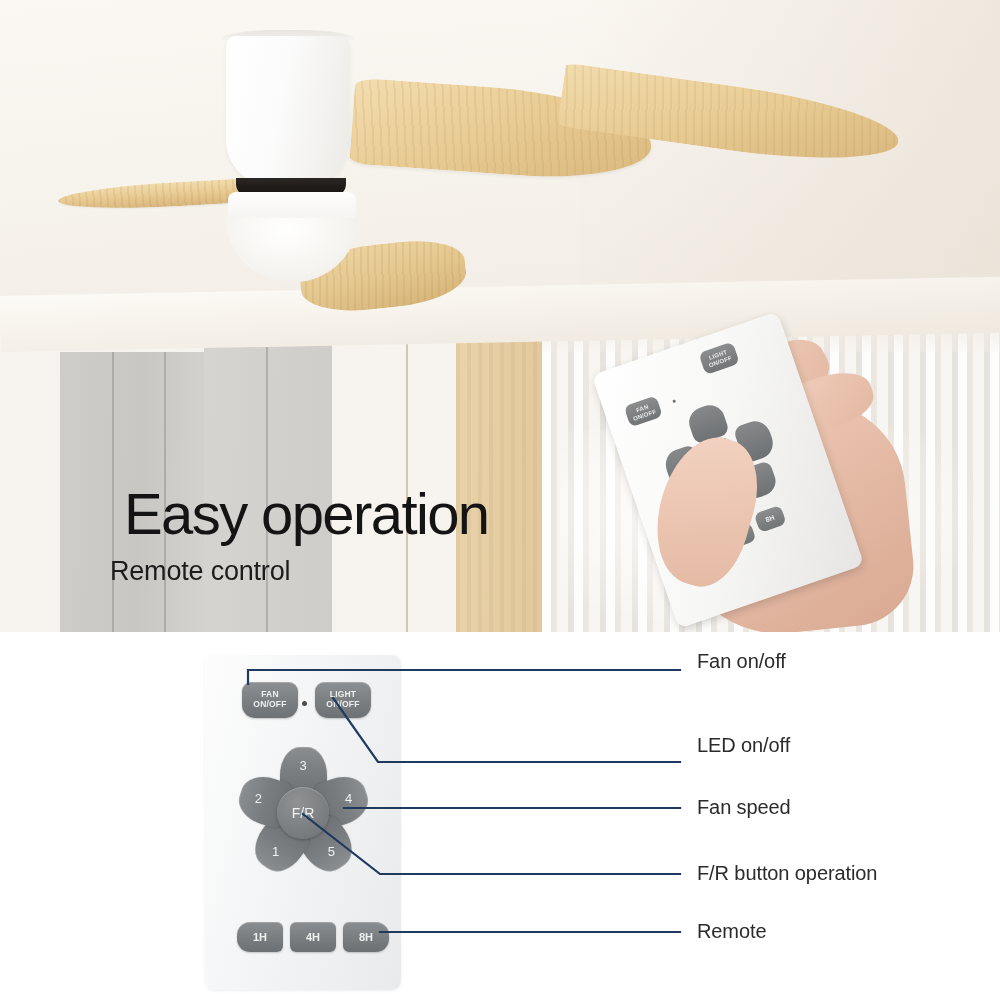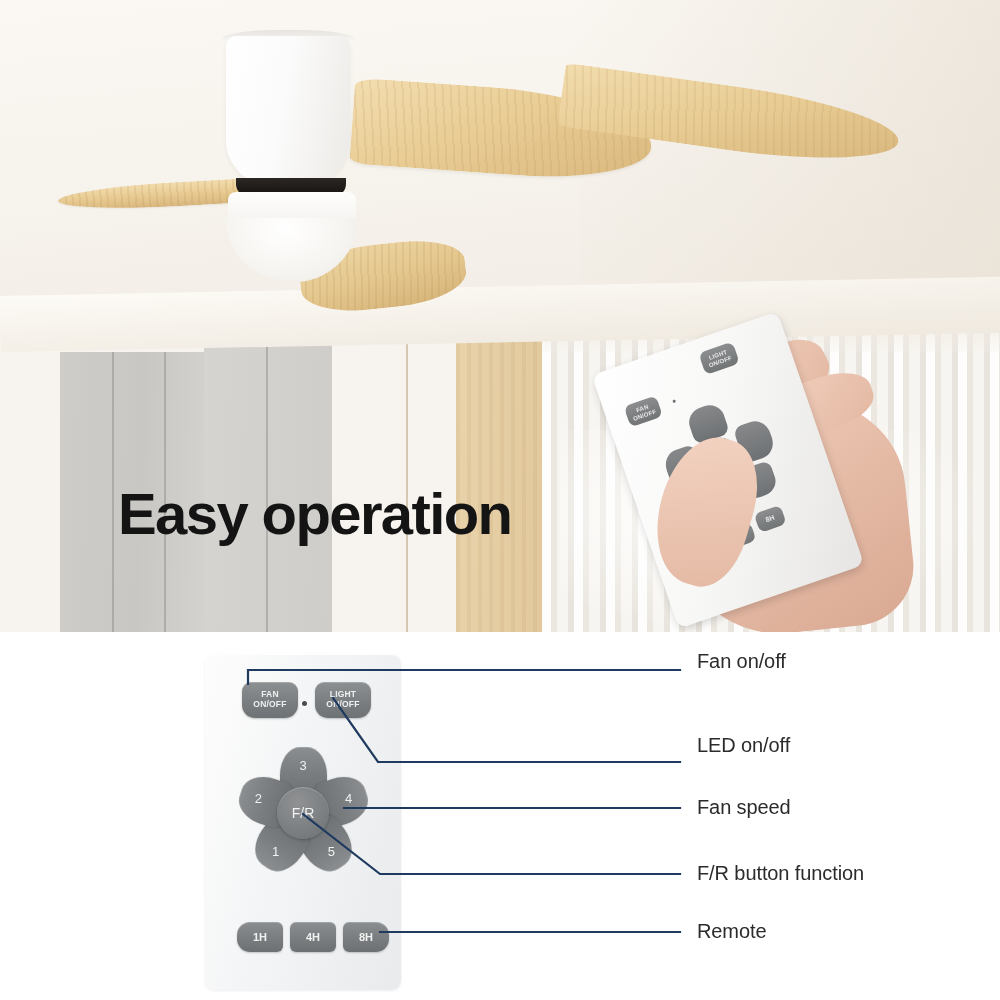--- a/index.html
+++ b/index.html
@@ -179,22 +179,22 @@
   .rp-pad {
     position:absolute; background:linear-gradient(180deg,#86888a 0%,#6e7173 100%);
   }
   .rp-lbl {
     position:absolute; color:#e9eaea; font-size:6px; text-align:center;
     line-height:1.12; letter-spacing:.2px; font-weight:700;
   }
 
   
   .hero-title {
-    position:absolute; left:118px; top:485px;
-    font-size:58px; font-weight:700; color:#141414;
+    position:absolute; left:124px; top:485px;
+    font-size:58px; font-weight:400; color:#141414;
     letter-spacing:-1.6px; line-height:1;
   }
   .hero-sub {
     position:absolute; left:110px; top:556px;
     font-size:27px; font-weight:400; color:#1c1c1c; letter-spacing:-.2px;
   }
 
   
   #diagram { position:absolute; left:0; top:632px; width:1000px; height:368px; background:#fff; }
 
@@ -333,20 +333,21 @@
         <div class="rp-btn" style="left:74px; top:190px; width:28px; height:20px;"></div>
         <div class="rp-lbl" style="left:74px; top:196px; width:28px; font-size:7px;">4H</div>
         <div class="rp-btn" style="left:108px;top:184px; width:28px; height:20px;"></div>
         <div class="rp-lbl" style="left:108px;top:190px; width:28px; font-size:7px;">8H</div>
       </div>
 
       <div class="thumb"></div>
     </div>
 
     <div class="hero-title">Easy operation</div>
+    <div class="hero-sub">Remote control</div>
   </div>
 
   <div id="diagram">
 
     <div class="remote-body">
 
       <div class="btn-top" id="btn-fan">
         <span>FAN</span><br>
         <span>ON/OFF</span>
       </div>
@@ -393,17 +394,17 @@
 
         <path d="M303,182 L380,242 L680,242"></path>
 
         <path d="M380,300 L680,300"></path>
       </g>
     </svg>
 
     <div class="callout" style="left:697px; top:18px;">Fan on/off</div>
     <div class="callout" style="left:697px; top:102px;">LED on/off</div>
     <div class="callout" style="left:697px; top:164px;">Fan speed</div>
-    <div class="callout" style="left:697px; top:230px;">F/R button function</div>
+    <div class="callout" style="left:697px; top:230px;">F/R button operation</div>
     <div class="callout" style="left:697px; top:288px;">Remote</div>
   </div>
 
 </div>
 
 </body></html>

